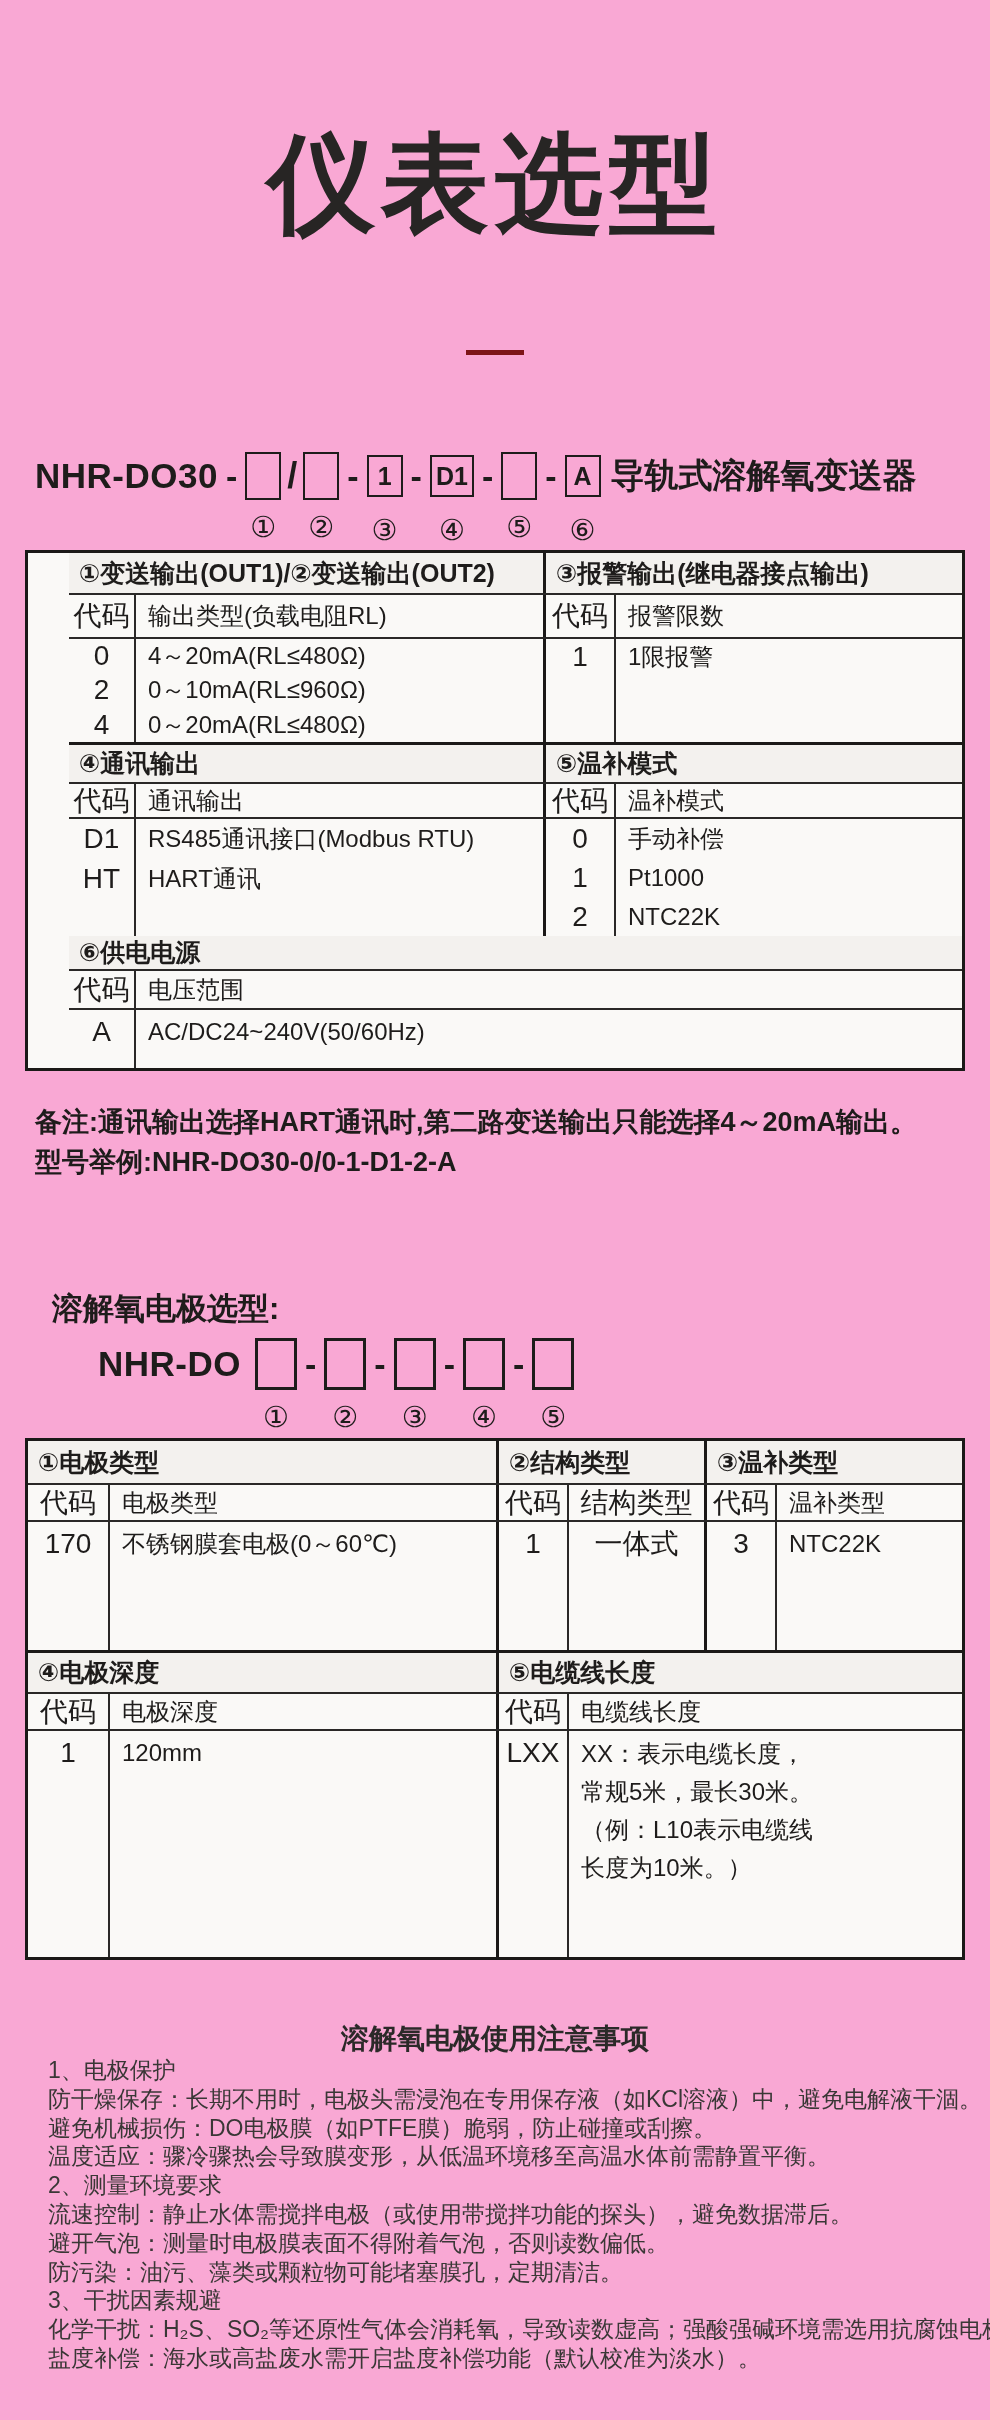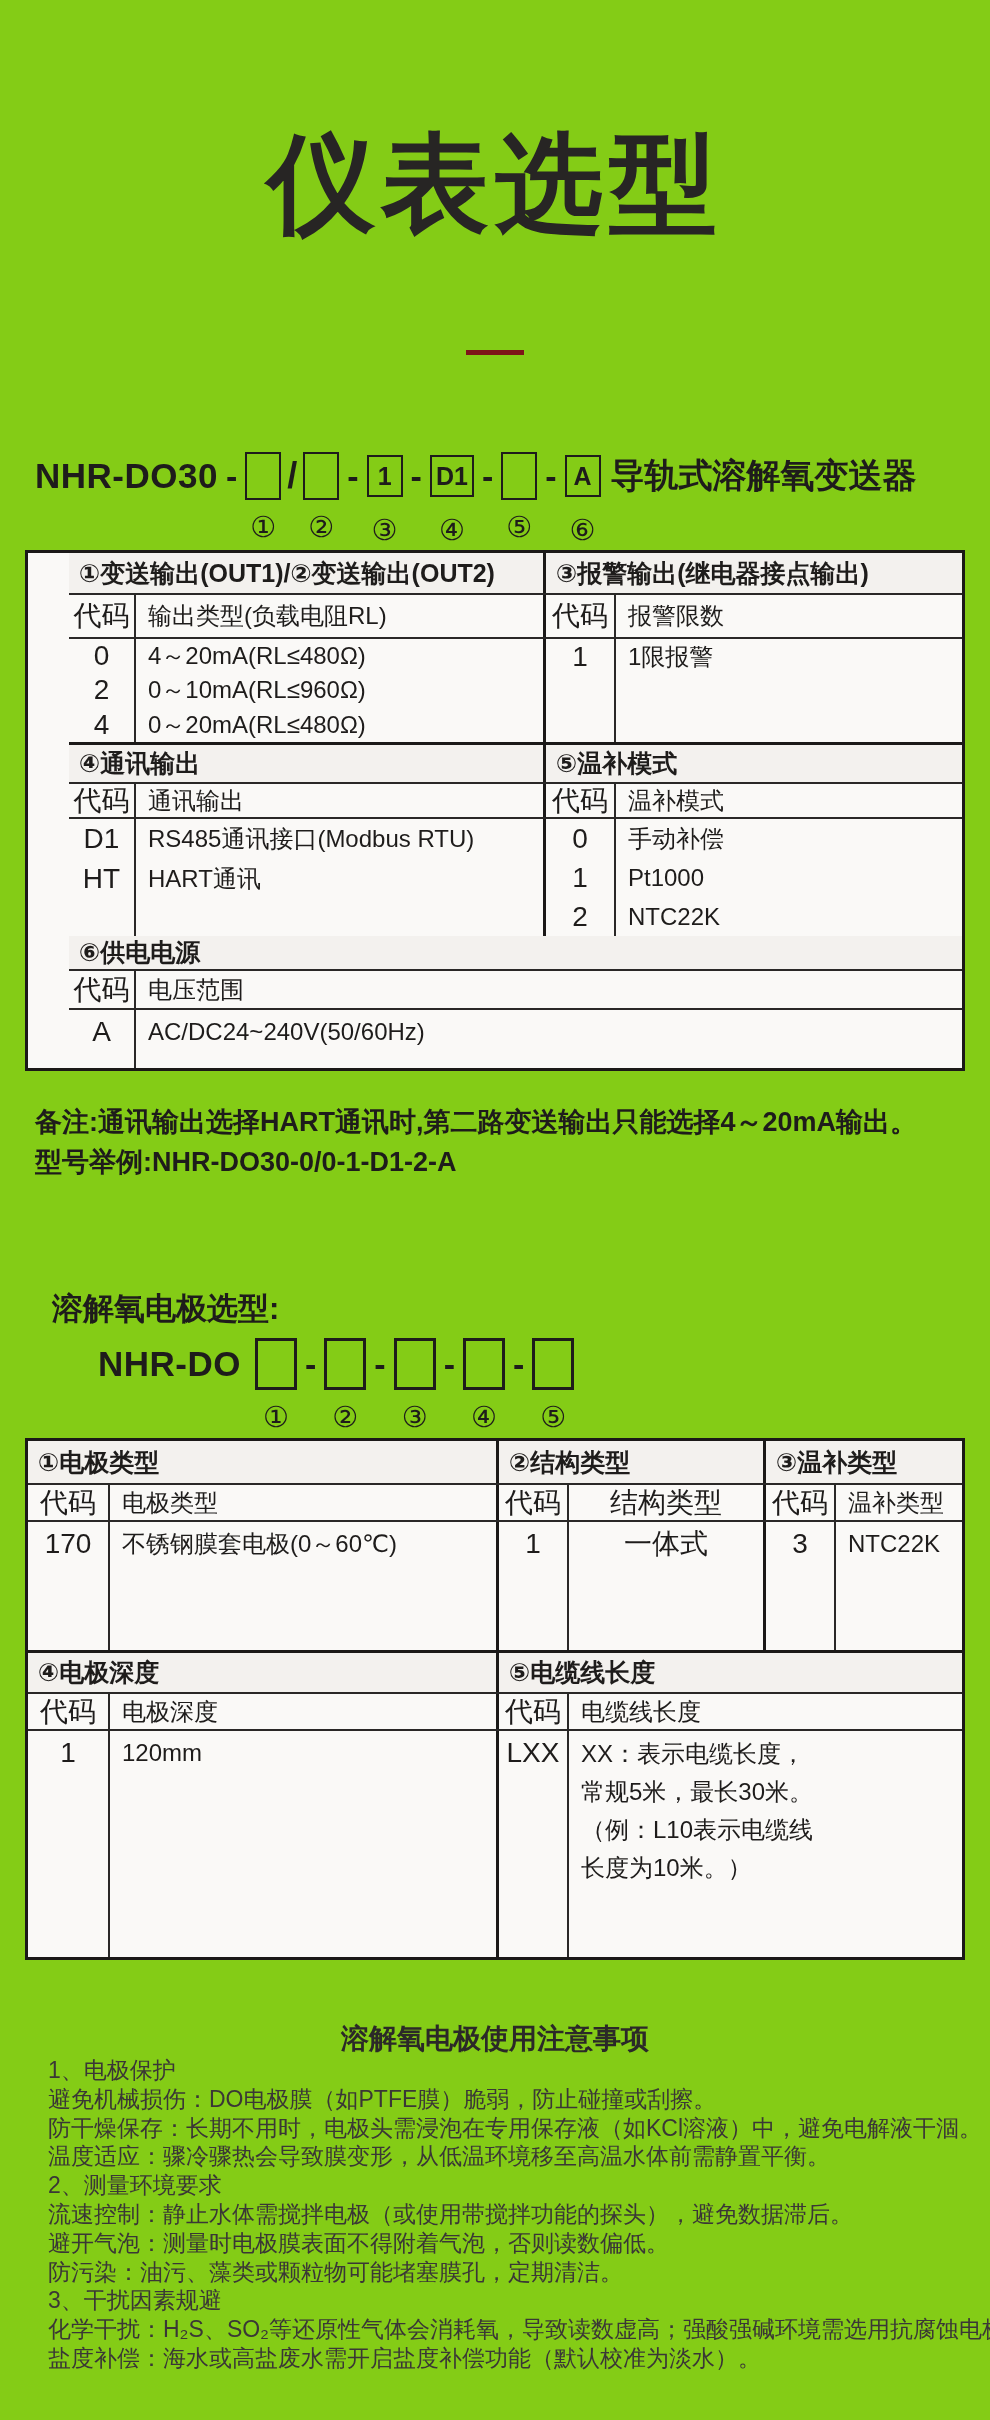--- a/index.html
+++ b/index.html
@@ -1,18 +1,18 @@
 <!DOCTYPE html>
 <html><head>
 <meta charset="utf-8">
 <style>
   html,body { margin:0; padding:0; }
   .page {
     position:relative; width:990px; height:2420px;
-    background:#84cc16; overflow:hidden;
+    background:#f9a8d4; overflow:hidden;
     font-family:"Liberation Sans","DejaVu Sans",sans-serif;
     color:#1e1c1b;
   }
   
   .main-title {
     position:absolute; top:112px; left:0; width:100%;
     text-align:center; font-size:108px; font-weight:bold;
     letter-spacing:6px; color:#272524;
   }
   .red-divider { position:absolute; top:350px; left:466px; width:58px; height:5px; background:#7d1518; }
@@ -52,21 +52,21 @@
   .cc { display:flex; align-items:center; justify-content:center; text-align:center;
         font-size:28px; box-sizing:border-box; }
   .dh { display:flex; align-items:center; padding-left:12px; font-size:24px; box-sizing:border-box; }
   .col { display:flex; flex-direction:column; }
   .r35 { height:35px; } .r40 { height:40px; } .r44 { height:44px; }
   .h32 { height:32px;align-items:flex-end; } .h35 { height:35px; } .h37 { height:37px; } .h39 { height:39px; }
   .h40 { height:40px; } .h42 { height:42px; } .h44 { height:44px; }
   .h60 { height:60px; } .h105 { height:105px; } .h120 { height:120px; }
   .h130 { height:130px; } .h228 { height:228px; }
   .g1 { width:471px; border-right:3px solid #1b1918; box-sizing:border-box; }
-  .g2 { width:267px; border-right:3px solid #1b1918; box-sizing:border-box; }
+  .g2 { width:208px; border-right:3px solid #1b1918; box-sizing:border-box; }
   .g3 { flex:1; box-sizing:border-box; }
   .ml { white-space:pre-line; line-height:38px; font-size:24px; padding:4px 6px 0 12px; box-sizing:border-box; }
 
   
   .remark  { position:absolute; top:1104px; left:35px; font-size:27px; font-weight:bold; color:#1e1c1b; white-space:nowrap; }
   .example { position:absolute; top:1144px; left:35px; font-size:27px; font-weight:bold; color:#1e1c1b; white-space:nowrap; }
 
   
   .elec-heading { position:absolute; top:1288px; left:52px; font-size:31px; font-weight:bold; color:#1e1c1b; }
 
@@ -340,22 +340,22 @@
 （例：L10表示电缆线
 长度为10米。）</div>
           </div>
       </div>
     </div>
   </div>
 
   <div class="notes-title">溶解氧电极使用注意事项</div>
   <div class="notes">
     <div class="note-line">1、电极保护</div>
+    <div class="note-line">防干燥保存：长期不用时，电极头需浸泡在专用保存液（如KCl溶液）中，避免电解液干涸。</div>
     <div class="note-line">避免机械损伤：DO电极膜（如PTFE膜）脆弱，防止碰撞或刮擦。</div>
-    <div class="note-line">防干燥保存：长期不用时，电极头需浸泡在专用保存液（如KCl溶液）中，避免电解液干涸。</div>
     <div class="note-line">温度适应：骤冷骤热会导致膜变形，从低温环境移至高温水体前需静置平衡。</div>
     <div class="note-line">2、测量环境要求</div>
     <div class="note-line">流速控制：静止水体需搅拌电极（或使用带搅拌功能的探头），避免数据滞后。</div>
     <div class="note-line">避开气泡：测量时电极膜表面不得附着气泡，否则读数偏低。</div>
     <div class="note-line">防污染：油污、藻类或颗粒物可能堵塞膜孔，定期清洁。</div>
     <div class="note-line">3、干扰因素规避</div>
     <div class="note-line">化学干扰：H₂S、SO₂等还原性气体会消耗氧，导致读数虚高；强酸强碱环境需选用抗腐蚀电极。</div>
     <div class="note-line">盐度补偿：海水或高盐废水需开启盐度补偿功能（默认校准为淡水）。</div>
   </div>
 

